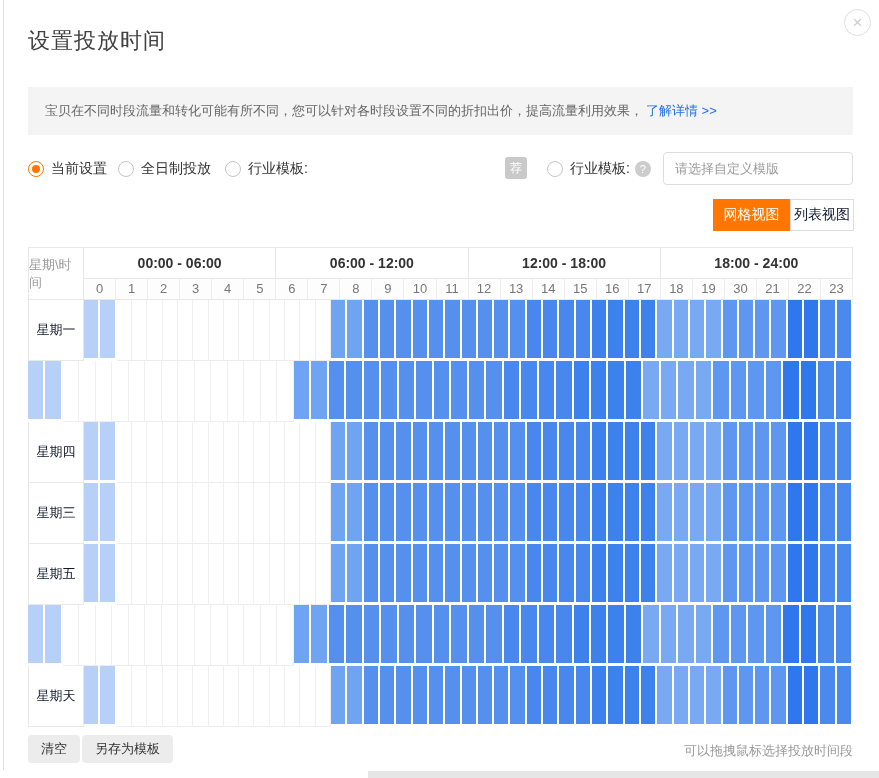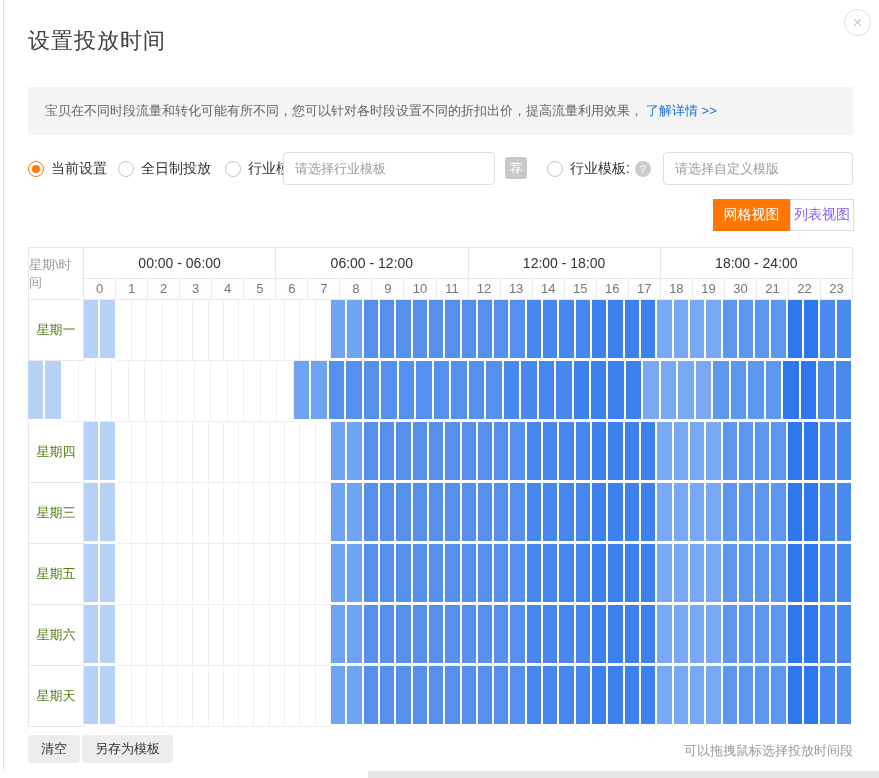--- a/index.html
+++ b/index.html
@@ -40,38 +40,38 @@
 
   .rec-badge { position:absolute; left:477px; top:5px; width:22px; height:22px; background:#c9c9c9; color:#fff;
     border-radius:3px; font-size:12px; display:flex; align-items:center; justify-content:center; }
   .help-icon { width:16px; height:16px; border-radius:50%; background:#ccc; color:#fff; font-size:11px;
     display:inline-flex; align-items:center; justify-content:center; margin-left:5px; cursor:pointer; }
 
   .tabs { position:absolute; left:713px; top:199px; height:32px; display:flex; }
   .tab { box-sizing:border-box; height:32px; display:flex; align-items:center; justify-content:center;
     font-size:14px; cursor:pointer; }
   .tab.active { width:77px; background:#ff7700; color:#fff; }
-  .tab.inactive { width:64px; background:#fff; color:#8b5cf6; border:1px solid #ddd; }
+  .tab.inactive { width:64px; background:#fff; color:#0f172a; border:1px solid #ddd; }
 
   .sched { position:absolute; left:28px; top:247px; width:825px; height:480px; }
   .corner { position:absolute; left:0; top:0; width:56px; height:53px; box-sizing:border-box;
     border:1px solid #e8e8e8; display:flex; align-items:center; justify-content:center;
     font-size:13px; color:#999; background:#fff; }
   .groups { position:absolute; left:56px; top:0; width:769px; height:31px; box-sizing:border-box;
     border-top:1px solid #e8e8e8; display:flex; }
   .group { flex:1; display:flex; align-items:center; justify-content:center; font-size:14px;
-    font-weight:normal; color:#333; border-right:1px solid #e8e8e8; box-sizing:border-box; }
+    font-weight:bold; color:#333; border-right:1px solid #e8e8e8; box-sizing:border-box; }
   .hours { position:absolute; left:56px; top:31px; width:769px; height:22px; box-sizing:border-box;
     border-top:1px solid #e8e8e8; border-bottom:1px solid #e8e8e8; display:flex; background:#fdfdfd; }
   .hour { flex:1; text-align:center; font-size:13px; color:#777; line-height:19px;
     border-right:1px solid #ececec; box-sizing:border-box; }
   .sched-body { position:absolute; left:0; top:53px; width:825px; }
   .srow { display:flex; height:61px; }
   .day-label { width:56px; flex:none; box-sizing:border-box; border:solid #e8e8e8; border-width:0 1px 1px 1px;
-    display:flex; align-items:center; justify-content:center; font-size:13px; color:#4d7c0f; background:#fff; }
+    display:flex; align-items:center; justify-content:center; font-size:13px; color:#0f172a; background:#fff; }
   .cells { flex:1; display:flex; }
   .cell { flex:1; box-sizing:border-box; cursor:pointer; }
   .cell.colored { border-right:2px solid #fff; border-bottom:3px solid #fff; }
   .cell.blank { background:#fff; border-right:1px solid #f0f0f0; border-bottom:1px solid #ededed; }
 
   .foot-btn { position:absolute; top:735px; height:28px; background:#ececec; border:none; border-radius:4px;
     font-size:13px; color:#333; padding:0 13px; cursor:pointer;
     font-family:"Liberation Sans","DejaVu Sans",sans-serif; }
   #btn-clear { left:28px; }
   #btn-save  { left:82px; }
@@ -103,21 +103,20 @@
         <span class="radio-dot"></span>
       </span>
     <span>全日制投放</span>
   </div>
   <div class="radio-item" id="radio-industry">
     <span class="radio-circle">
         <span class="radio-dot"></span>
       </span>
     <span>行业模板:</span>
   </div>
-  <input class="tpl-input" id="industry-input" placeholder="请选择行业模板" style="">
   <div class="rec-badge">荐</div>
   <div class="radio-item" id="radio-custom">
     <span class="radio-circle">
         <span class="radio-dot"></span>
       </span>
     <span>行业模板:</span>
     <span class="help-icon">?</span>
   </div>
   <input class="tpl-input" id="custom-input" placeholder="请选择自定义模版" style="">
 </div>
@@ -420,21 +419,20 @@
           <div class="cell colored" style="background: rgb(93, 151, 240);"></div>
           <div class="cell colored" style="background: rgb(93, 151, 240);"></div>
           <div class="cell colored" style="background: rgb(93, 151, 240);"></div>
           <div class="cell colored" style="background: rgb(47, 119, 236);"></div>
           <div class="cell colored" style="background: rgb(47, 119, 236);"></div>
           <div class="cell colored" style="background: rgb(74, 137, 238);"></div>
           <div class="cell colored" style="background: rgb(74, 137, 238);"></div>
         </div>
       </div>
       <div class="srow">
-        <div class="day-label">星期六</div>
         <div class="cells">
           <div class="cell colored" style="background: rgb(183, 208, 248);"></div>
           <div class="cell colored" style="background: rgb(183, 208, 248);"></div>
           <div class="cell blank"></div>
           <div class="cell blank"></div>
           <div class="cell blank"></div>
           <div class="cell blank"></div>
           <div class="cell blank"></div>
           <div class="cell blank"></div>
           <div class="cell blank"></div>

